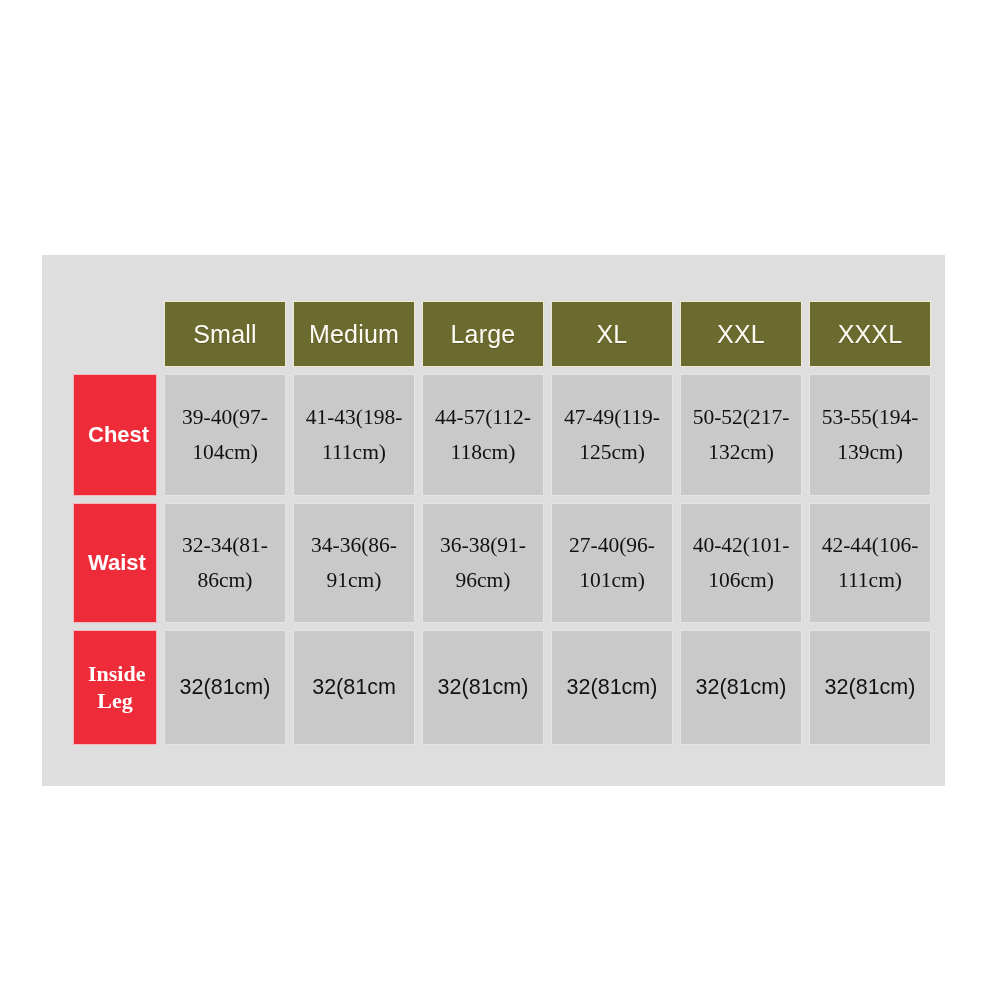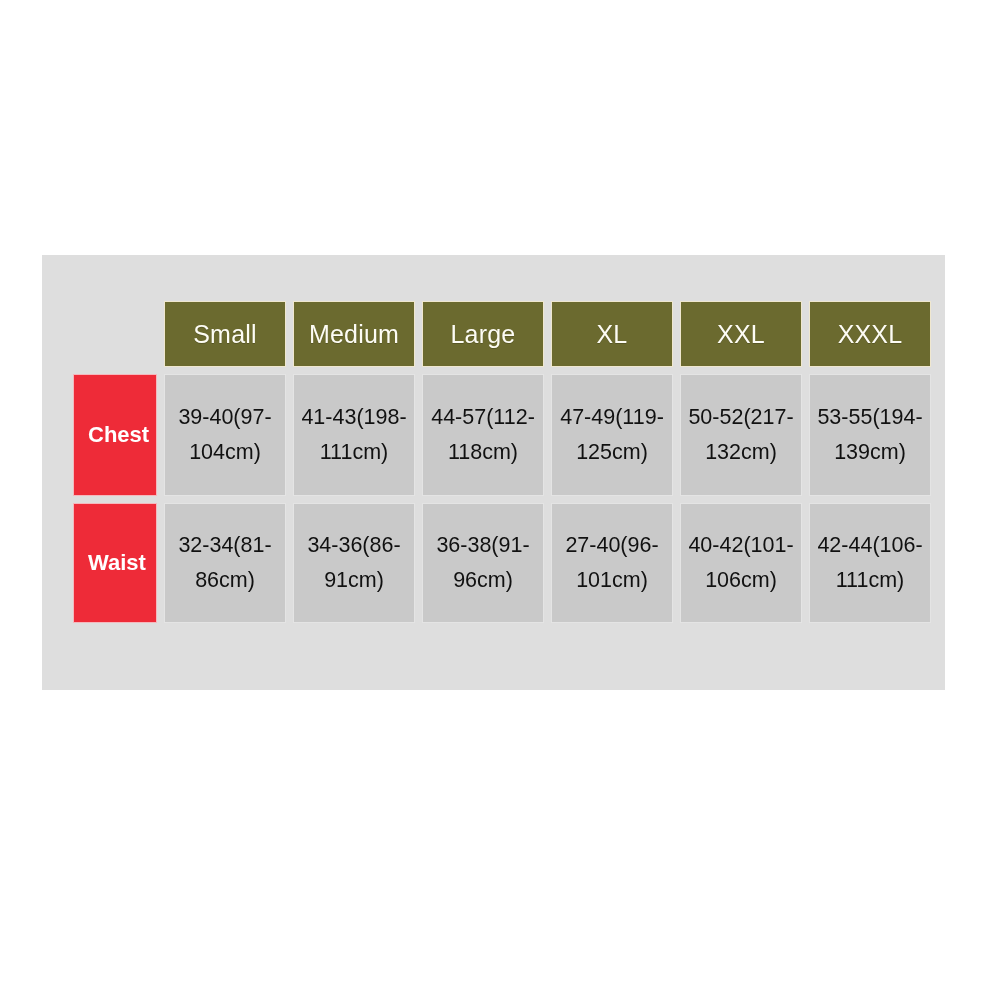--- a/index.html
+++ b/index.html
@@ -20,21 +20,21 @@
     height: 1000px;
     background: #ffffff;
   }
 
   
   .size-card {
     position: absolute;
     left: 42px;
     top: 255px;
     width: 903px;
-    height: 435px;
+    height: 531px;
     background: #dedede;
     box-sizing: border-box;
   }
 
   
   .size-table {
     position: absolute;
     left: 24px;
     top: 39px;
     width: 864px;
@@ -99,21 +99,21 @@
     word-break: keep-all;
   }
 
   tr.row-chest .data-cell,
   tr.row-chest .row-label { height: 122px; }
   tr.row-waist .data-cell,
   tr.row-waist .row-label { height: 120px; }
   tr.row-inseam .data-cell,
   tr.row-inseam .row-label { height: 115px; }
 
-  .cell-line { display: block; white-space: nowrap; }
+  .cell-line { display: block; white-space: nowrap; font-family: Liberation Serif, serif; }
 </style>
 </head>
 <body>
 
 <div id="root">
 
   <div class="size-card">
 
     <table class="size-table">
       <colgroup>
@@ -189,18 +189,30 @@
           <td class="data-cell">
             <span class="cell-line">40-42(101-</span>
             <span class="cell-line">106cm)</span>
           </td>
           <td class="data-cell">
             <span class="cell-line">42-44(106-</span>
             <span class="cell-line">111cm)</span>
           </td>
         </tr>
 
+        <tr class="row-inseam">
+          <th class="row-label">
+            <span class="cell-line">Inside</span>
+            <span class="cell-line">Leg</span>
+          </th>
+          <td class="data-cell">32(81cm)</td>
+          <td class="data-cell">32(81cm</td>
+          <td class="data-cell">32(81cm)</td>
+          <td class="data-cell">32(81cm)</td>
+          <td class="data-cell">32(81cm)</td>
+          <td class="data-cell">32(81cm)</td>
+        </tr>
 
       </tbody>
     </table>
 
   </div>
 </div>
 
 </body></html>

